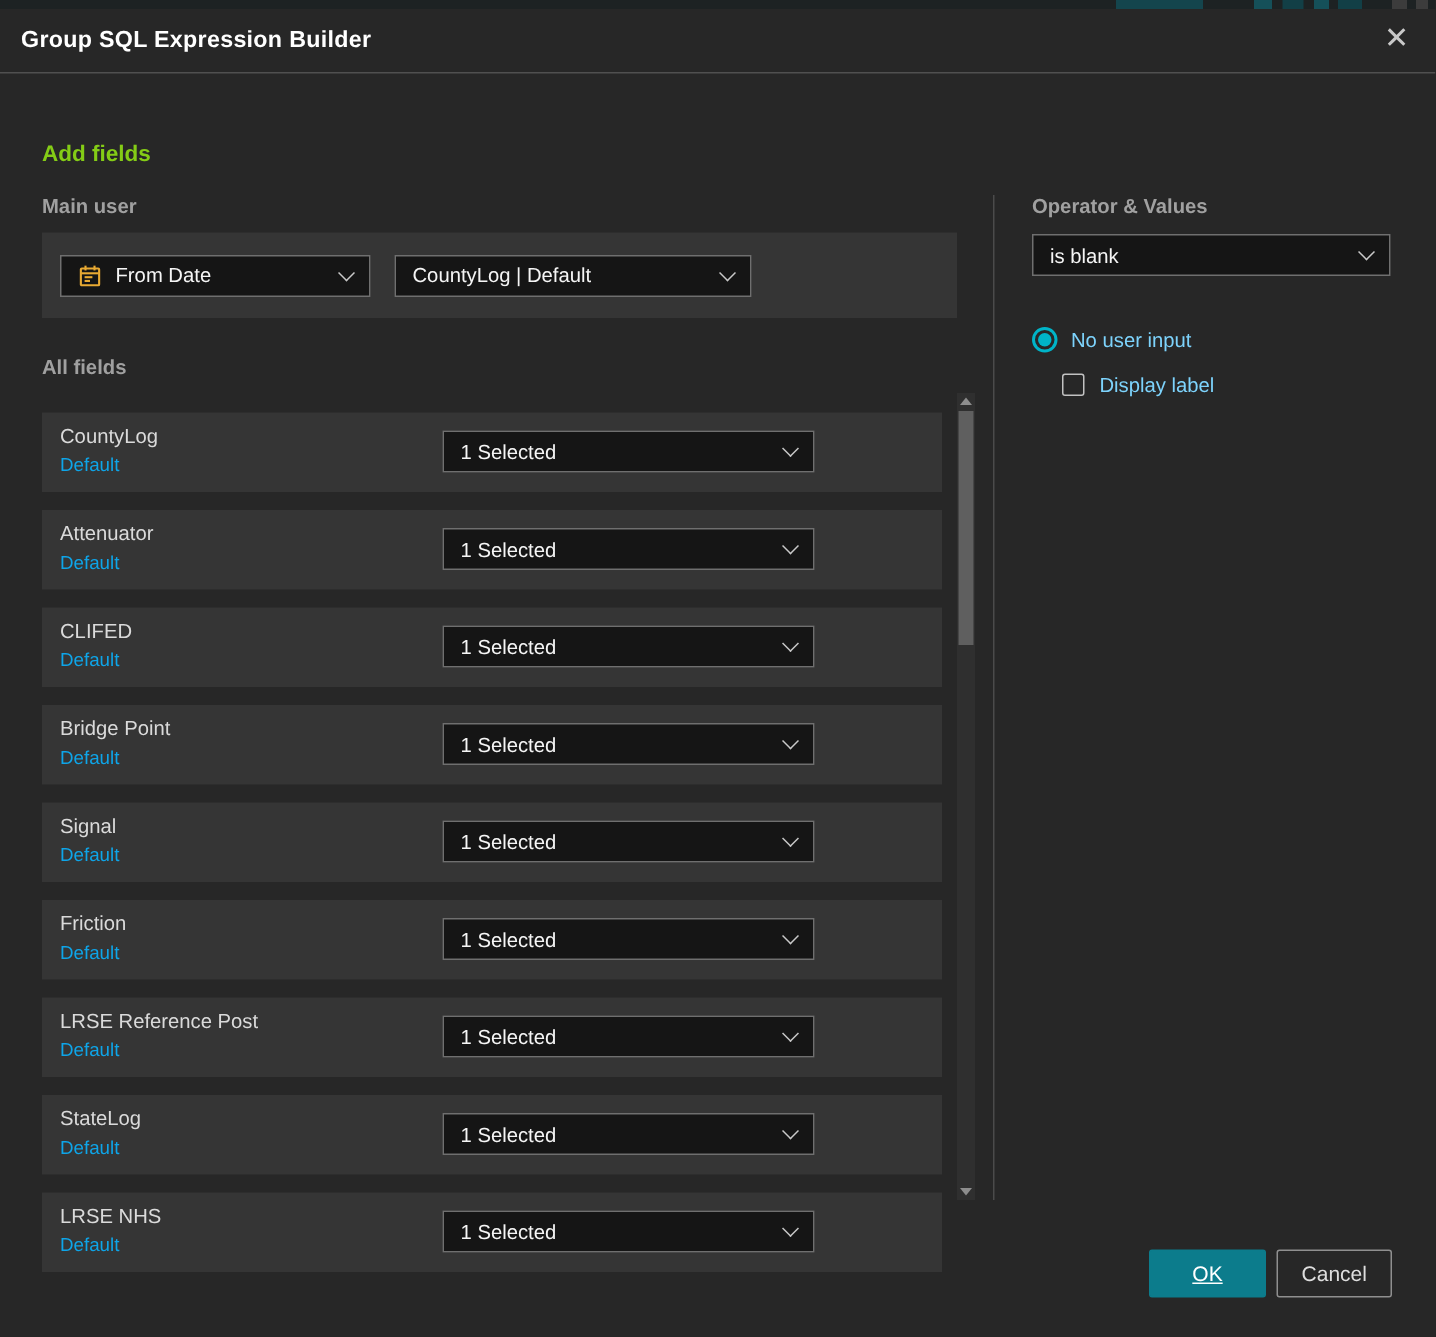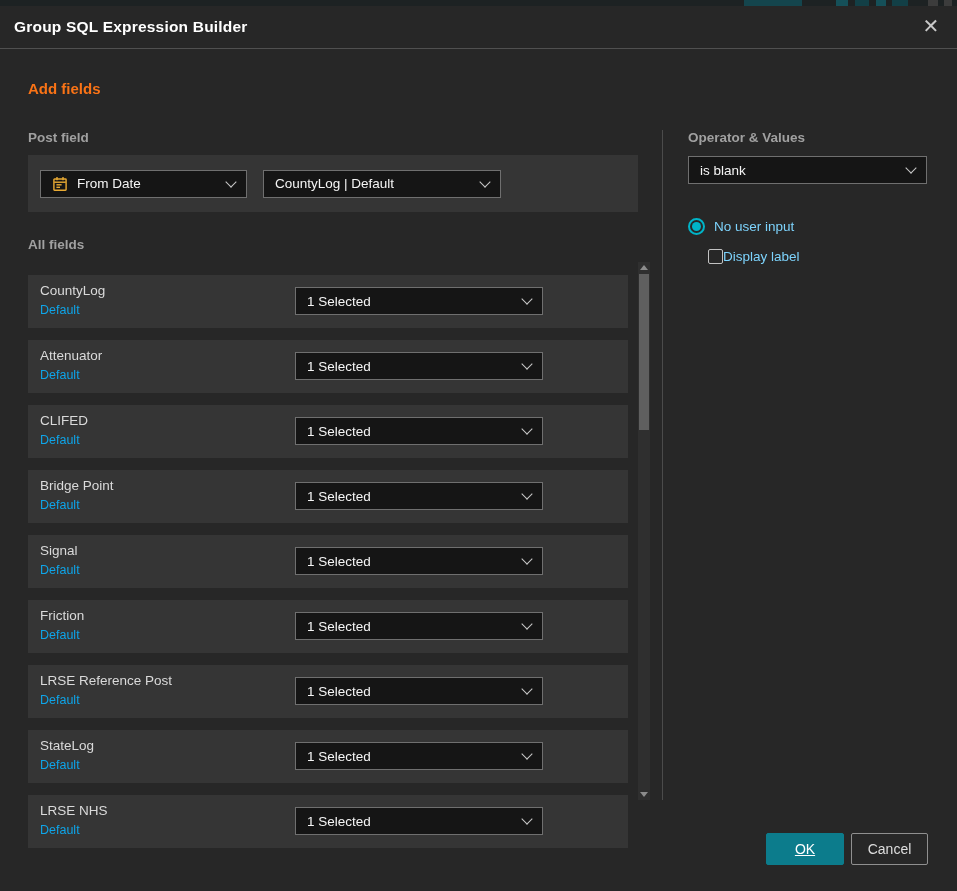--- a/index.html
+++ b/index.html
@@ -12,21 +12,21 @@
 
   
   .titlebar{position:absolute;top:6px;left:0;width:957px;height:43px;box-sizing:border-box;
     display:flex;align-items:center;padding:0 14px;border-bottom:1px solid #505050;background:#272727;}
   .title{font-size:15.5px;font-weight:700;color:#ffffff;letter-spacing:.2px;}
   .close-btn{margin-left:auto;width:24px;height:24px;line-height:23px;text-align:center;
     color:#c9c9c9;font-size:20px;cursor:pointer;font-weight:400;}
 
   .dialog-body{position:absolute;top:50px;left:0;width:957px;height:841px;}
 
-  .h-add{position:absolute;left:28px;top:30px;font-size:15px;font-weight:700;color:#f97316;}
+  .h-add{position:absolute;left:28px;top:44px;font-size:15px;font-weight:700;color:#84cc16;}
   .sec-label{position:absolute;font-size:13.5px;font-weight:700;color:#a0a0a0;}
 
   
   .main-panel{position:absolute;left:28px;top:105px;width:610px;height:57px;background:#353535;
     box-sizing:border-box;display:flex;align-items:center;gap:16px;padding-left:12px;}
 
   
   .dd{box-sizing:border-box;height:28px;background:#151515;border:1px solid #6f6f6f;
     display:flex;align-items:center;padding:2px 11px;color:#f5f5f5;font-size:13.5px;cursor:pointer;}
   .dd .dd-label{flex:1;white-space:nowrap;overflow:hidden;}
@@ -51,21 +51,21 @@
 
   .v-divider{position:absolute;left:662px;top:80px;width:1px;height:670px;background:#4b4b4b;}
 
   
   .op-dd{position:absolute;left:688px;top:106px;width:239px;}
   .radio-row{position:absolute;left:688px;top:168px;display:flex;align-items:center;gap:9px;}
   .radio{width:17px;height:17px;border-radius:50%;border:2px solid #00b4c8;box-sizing:border-box;
     position:relative;flex:none;cursor:pointer;}
   .radio.checked::after{content:"";position:absolute;inset:2px;border-radius:50%;background:#00b4c8;}
   .ctl-label{font-size:13.5px;color:#7dd3fc;}
-  .check-row{position:absolute;left:708px;top:199px;display:flex;align-items:center;}
+  .check-row{position:absolute;left:708px;top:199px;display:flex;align-items:center;gap:10px;}
   .checkbox{width:15px;height:15px;box-sizing:border-box;border:1.5px solid #c2c2c2;border-radius:2px;
     background:transparent;flex:none;cursor:pointer;}
 
   
   .btn{position:absolute;top:783px;height:32px;box-sizing:border-box;display:flex;align-items:center;
     justify-content:center;font-size:14px;border-radius:2px;cursor:pointer;}
   .btn-ok{left:766px;width:78px;background:#0c7c8c;color:#ffffff;border:1px solid #0c7c8c;text-decoration:underline;}
   .btn-cancel{left:851px;width:77px;background:transparent;color:#dedede;border:1px solid #8f8f8f;}
 </style>
 </head>
@@ -85,21 +85,21 @@
 
   <div class="titlebar">
     <span class="title">Group SQL Expression Builder</span>
     <span class="close-btn">✕</span>
   </div>
 
   <div class="dialog-body">
 
     <div class="h-add">Add fields</div>
 
-    <div class="sec-label" style="left:28px;top:80px;">Post field</div>
+    <div class="sec-label" style="left:28px;top:80px;">Main user</div>
     <div class="main-panel">
       <div class="dd" style="width:207px;">
         <svg class="cal" width="16" height="16" viewBox="0 0 16 16">
           <g fill="none" stroke="#e9aa33" stroke-width="1.4">
             <rect x="1.9" y="3" width="12.2" height="11.2" rx="0.6"></rect>
             <line x1="5" y1="1.1" x2="5" y2="4.3"></line>
             <line x1="11" y1="1.1" x2="11" y2="4.3"></line>
             <line x1="2.2" y1="6.2" x2="13.8" y2="6.2"></line>
             <line x1="4.4" y1="8.8" x2="9.6" y2="8.8"></line>
             <line x1="4.4" y1="11.3" x2="8" y2="11.3"></line>

